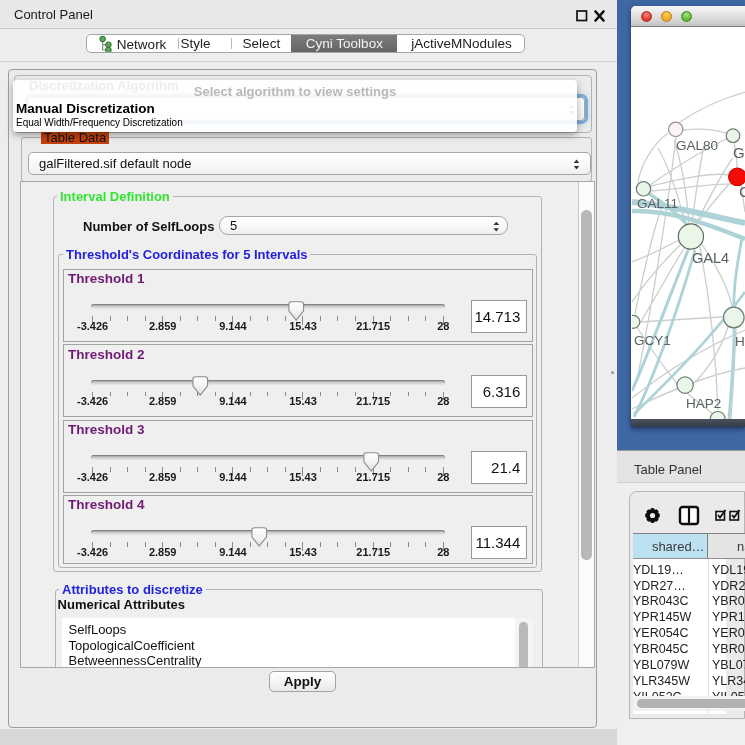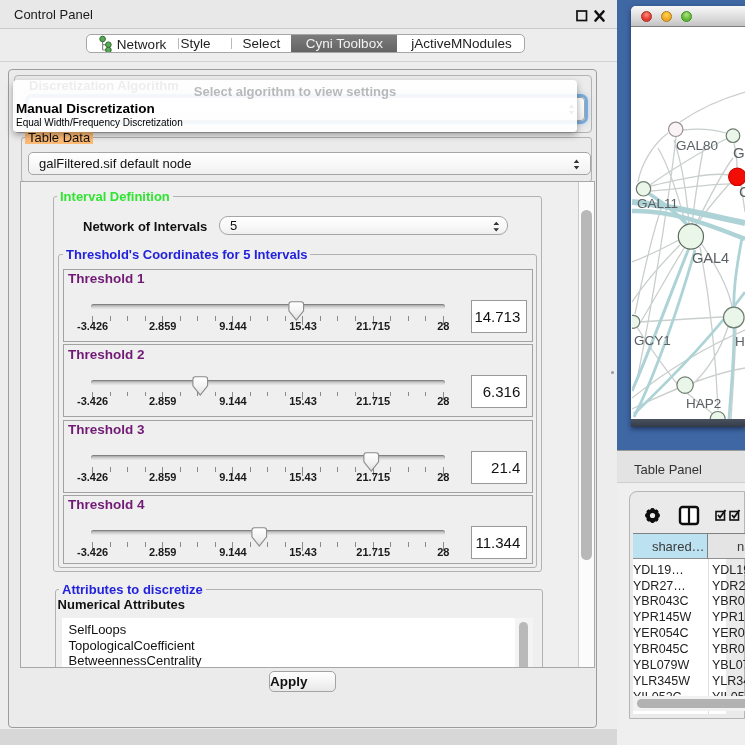--- a/index.html
+++ b/index.html
@@ -51,31 +51,31 @@
 <div class="sg" style="left:310.9px;width:128.1px;line-height:18px">jActiveMNodules</div>
 </div>
 <div class="grp" style="left:14px;top:75px;width:578px;height:58px;border-radius:4px"></div>
 <div class="gt" style="left:26px;top:79px;background:transparent;font-weight:bold;color:#3a3a3a">Discretization Algorithm</div>
 <div class="combo" style="left:28px;top:97px;width:557px;height:24px;box-shadow:0 0 0 3px rgba(110,165,216,.9),0 0 5px 3px rgba(125,175,225,.5)">
       <svg class="arr" style="top:5px;right:9px" width="7" height="13" viewBox="0 0 9 16">
         <path d="M1 6 L4.5 1.5 L8 6 Z M1 10 L4.5 14.5 L8 10 Z" fill="#444"></path>
       </svg>
     </div>
 <div class="grp" style="left:21px;top:137px;width:571px;height:45px"></div>
-<div class="gt" style="left:25px;top:131px;background:#fdba74;color:#111">Table Data</div>
+<div class="gt" style="left:41px;top:131px;background:#c2410c;color:#111">Table Data</div>
 <div class="combo" style="left:28px;top:152px;width:563px;height:23px;border-radius:5px">
       <div class="ct">galFiltered.sif default node</div>
       <svg class="arr" style="top:5px;right:10px" width="7" height="13" viewBox="0 0 9 16">
         <path d="M1 6 L4.5 1.5 L8 6 Z M1 10 L4.5 14.5 L8 10 Z" fill="#333"></path>
       </svg>
     </div>
 <div class="a" style="left:20px;top:181px;width:575px;height:487px;background:#efefef;border:1px solid #a8a8a8;overflow:hidden">
 <div class="grp" style="left:31.5px;top:14px;width:489.5px;height:376px"></div>
 <div class="gt" style="left:36px;top:8px;color:#31e431;font-weight:bold">Interval Definition</div>
-<div class="a" style="left:62px;top:37px;font-size:13px;font-weight:bold;color:#111">Network of Intervals</div>
+<div class="a" style="left:62px;top:37px;font-size:13px;font-weight:bold;color:#111">Number of SelfLoops</div>
 <div class="combo" style="left:198px;top:34px;width:289px;height:19px;border-radius:9px">
         <div class="ct" style="top:1px">5</div>
         <svg class="arr" style="top:3px;right:8px" width="6.5" height="13" viewBox="0 0 8 15">
           <path d="M0.5 5.5 L4 1.5 L7.5 5.5 Z M0.5 9.5 L4 13.5 L7.5 9.5 Z" fill="#333"></path>
         </svg>
       </div>
 <div class="grp" style="left:36.7px;top:71.5px;width:479.5px;height:314px"></div>
 <div class="gt" style="left:42px;top:65.5px;color:#2222dd;font-weight:bold">Threshold's Coordinates for 5 Intervals</div>
 <div class="tpanel" style="top:86.5px;height:73px">
 <div class="tlab">Threshold 1</div>
@@ -174,21 +174,21 @@
 <div class="a" style="left:36.6px;top:415px;font-size:13px;font-weight:bold;color:#111">Numerical Attributes</div>
 <div class="a" style="left:41.4px;top:436.3px;width:452.6px;height:51px;background:#fff"></div>
 <div class="li" style="top:440.4px">SelfLoops</div>
 <div class="li" style="top:455.7px">TopologicalCoefficient</div>
 <div class="li" style="top:470.6px">BetweennessCentrality</div>
 <div class="a" style="left:494px;top:436.3px;width:18px;height:51px;background:#f4f4f4"></div>
 <div class="a" style="left:497.5px;top:439.6px;width:9.5px;height:48px;background:#b9b9b9;border-radius:5px"></div>
 <div class="a" style="left:556.5px;top:0;width:17px;height:487px;background:#fbfbfb;border-left:1px solid #c9c9c9"></div>
 <div class="a" style="left:559.5px;top:28px;width:11px;height:350px;background:#b8b8b8;border-radius:5.5px"></div>
 </div>
-<div class="a" style="left:269px;top:671px;width:67px;height:21px;background:linear-gradient(#ffffff,#f2f2f2 60%,#e8e8e8);border:1px solid #a3a3a3;border-radius:5px;font-size:13.5px;font-weight:bold;color:#111;line-height:19px">Apply</div>
+<div class="a" style="left:269px;top:671px;width:67px;height:21px;background:linear-gradient(#ffffff,#f2f2f2 60%,#e8e8e8);border:1px solid #a3a3a3;border-radius:5px;font-size:13.5px;font-weight:bold;color:#111;text-align:center;line-height:19px">Apply</div>
 <div class="a" style="left:13px;top:80px;width:564px;height:52px;background:rgba(255,255,255,0.91);border-radius:4px;box-shadow:0 3px 7px rgba(0,0,0,0.35)">
 <div class="a" style="left:0;top:3.5px;width:564px;text-align:center;font-size:13px;font-weight:bold;color:#b9b9b9">Select algorithm to view settings</div>
 <div class="a" style="left:3px;top:21px;font-size:13.5px;font-weight:bold;color:#000">Manual Discretization</div>
 <div class="a" style="left:3px;top:37px;font-size:10px;color:#000">Equal Width/Frequency Discretization</div>
 </div>
 </div>
 <div class="a" style="left:611px;top:371px;width:3px;height:3px;border-radius:50%;background:#9a9a9a"></div>
 <div class="a" style="left:617px;top:0;width:128px;height:450px;background:#3e67a3"></div>
 <div class="a" style="left:631px;top:6px;width:114px;height:421px;background:#fff;border-radius:5px 0 0 0;box-shadow:0 2px 5px rgba(0,0,30,.5)">
 <div class="a" style="left:0;top:0;width:114px;height:21px;background:linear-gradient(#f8f8f8,#d6d6d6 70%,#c3c3c3);border-bottom:1px solid #7e7e7e;border-radius:5px 0 0 0"></div>

